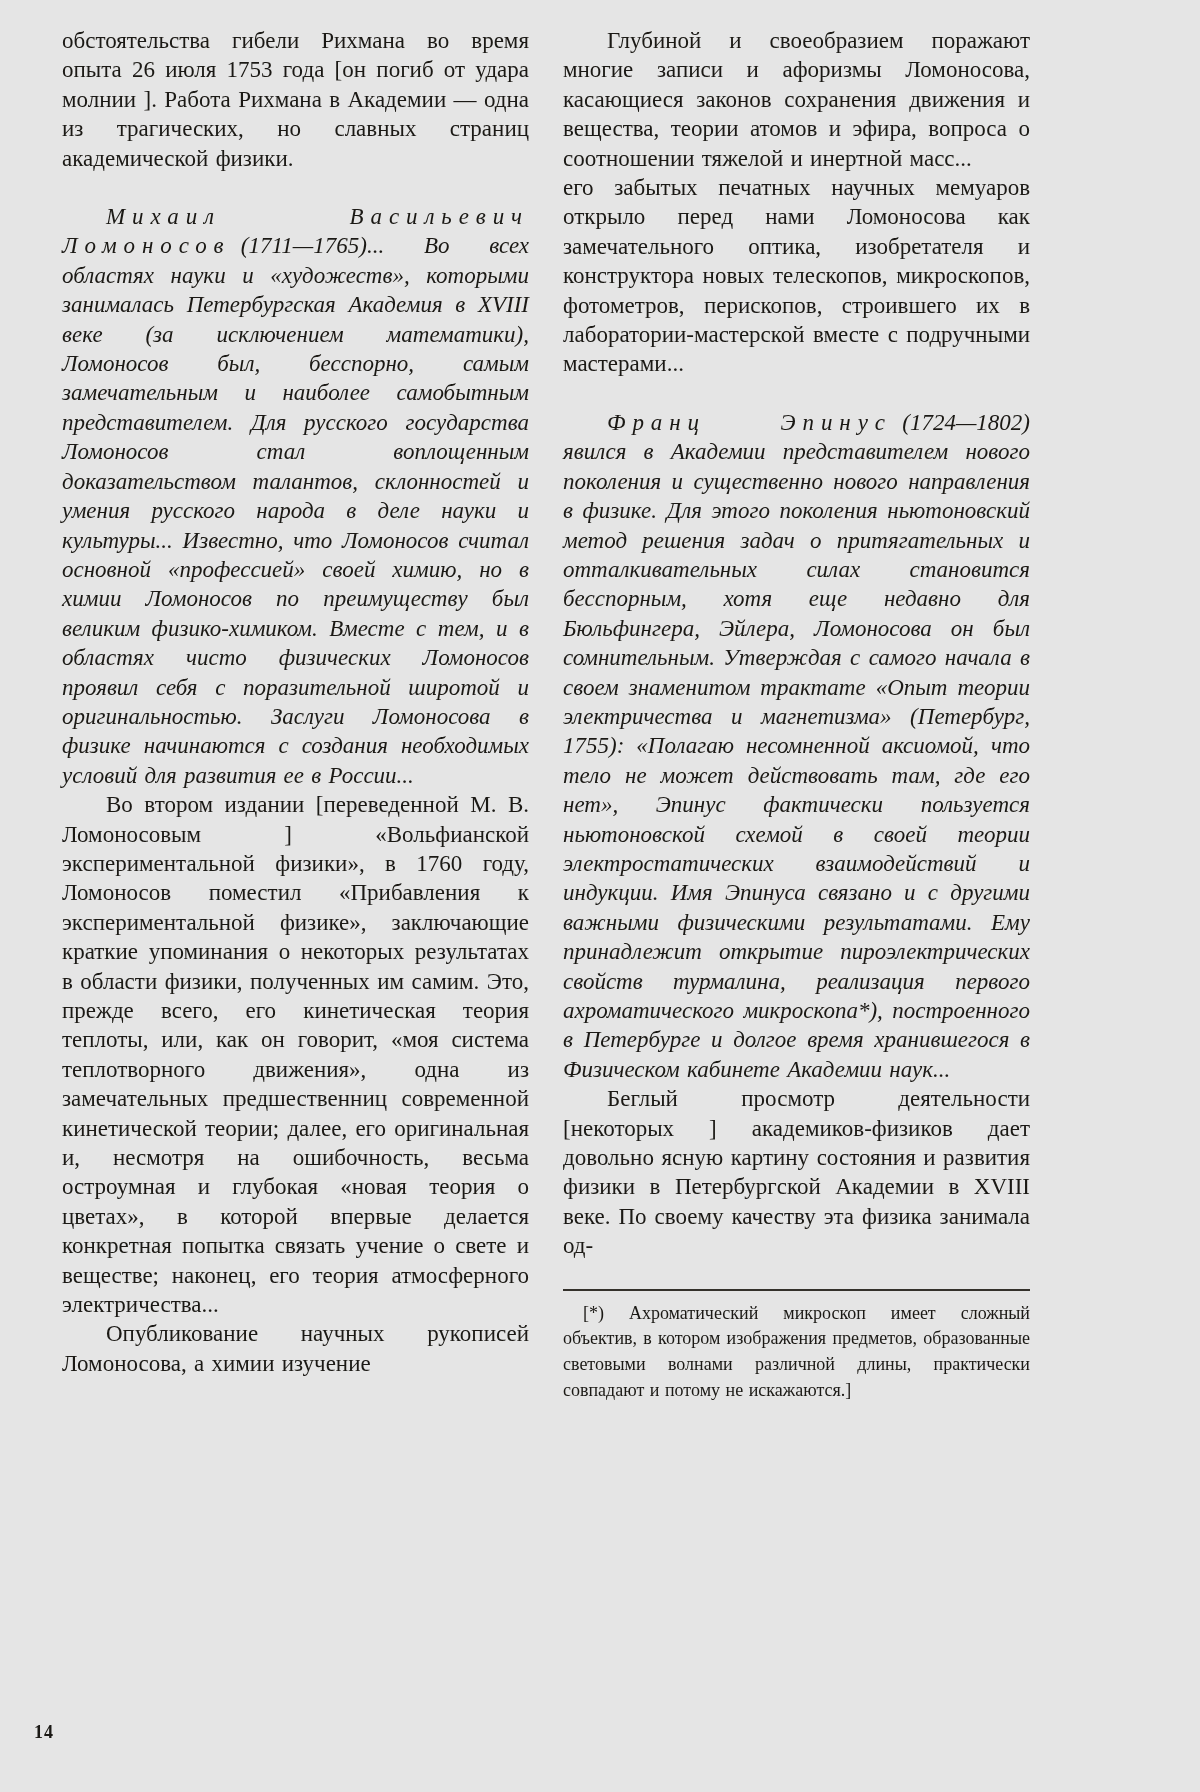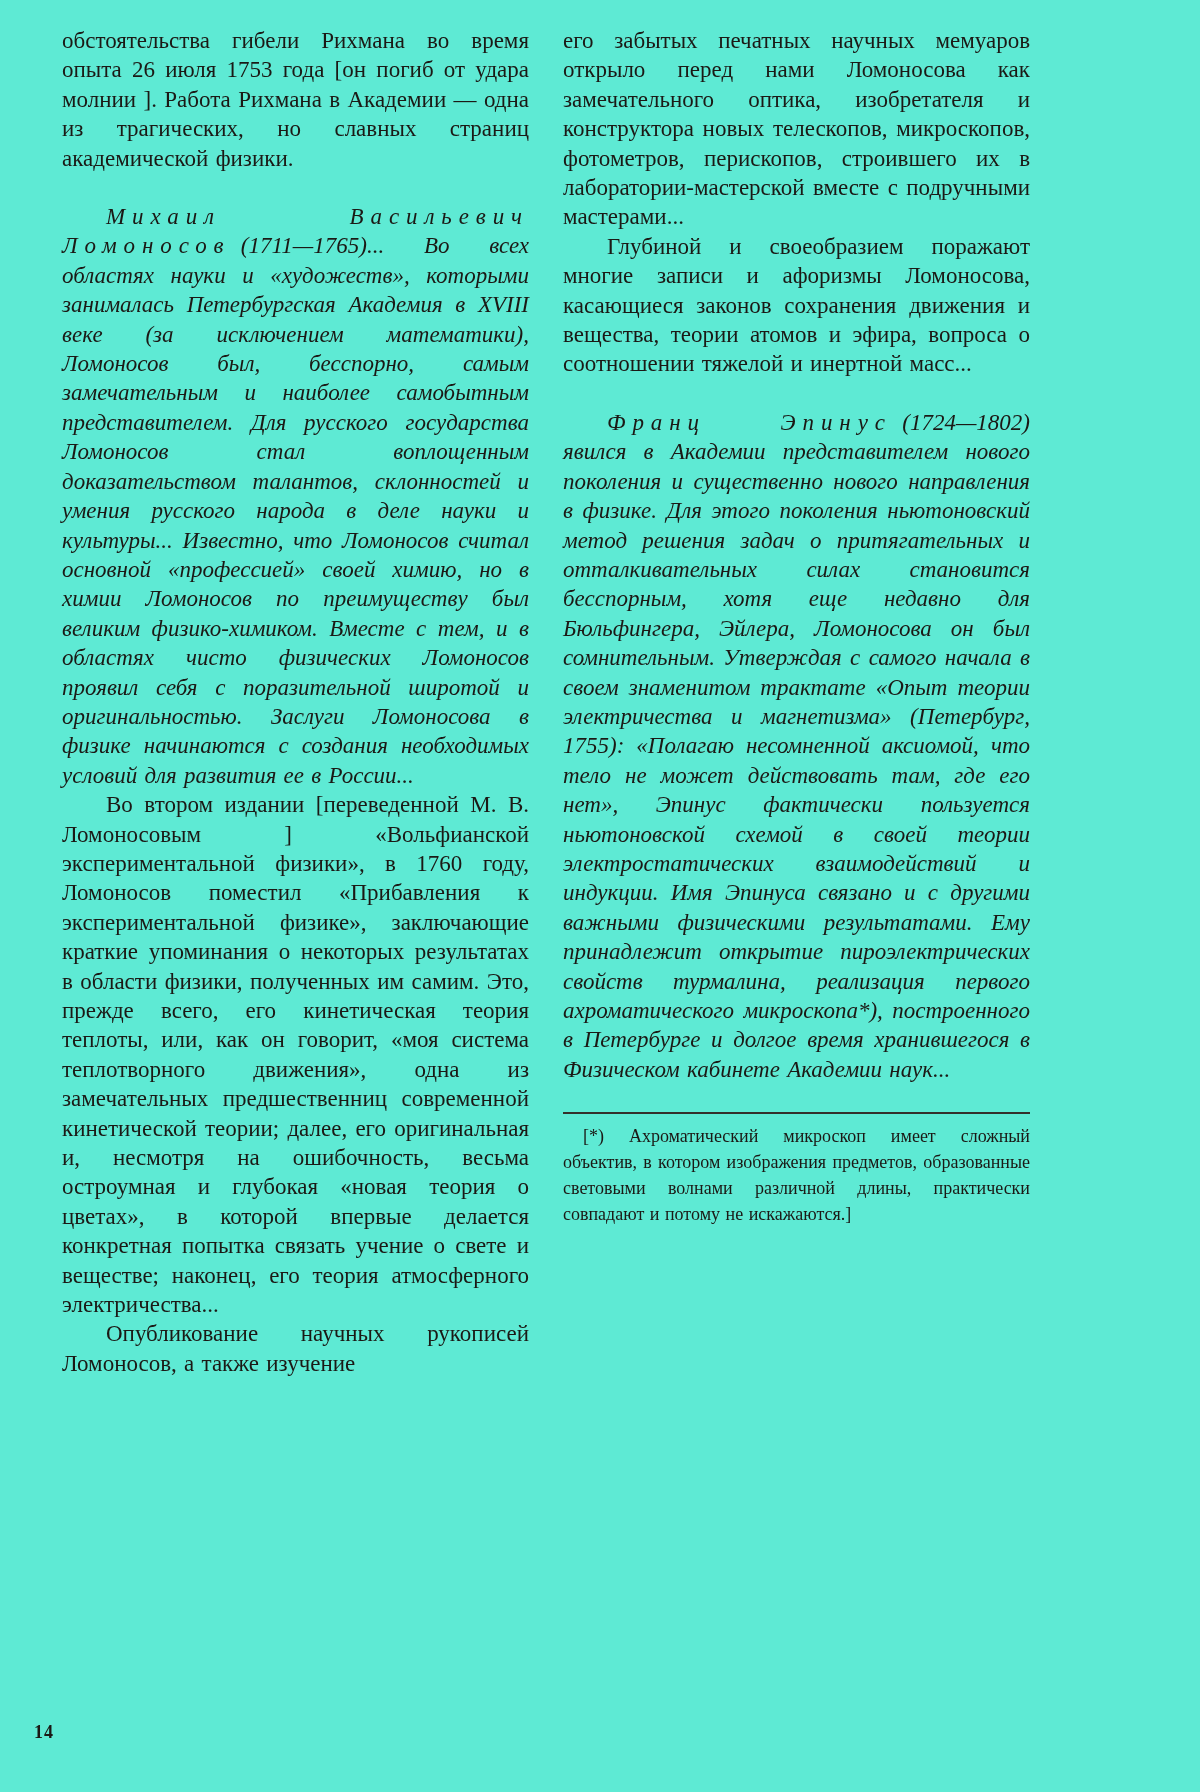--- a/index.html
+++ b/index.html
@@ -5,21 +5,21 @@
   html, body {
     margin: 0;
     padding: 0;
     background: #d8d5cd;
   }
   .page {
     position: relative;
     width: 1200px;
     height: 1792px;
     margin: 0 auto;
-    background: #5eead4;
+    background: #e5e5e5;
     font-family: "Liberation Serif", "DejaVu Serif", serif;
     color: #1b1915;
     overflow: hidden;
   }
   .columns {
     position: absolute;
     top: 26px;
     left: 62px;
     display: flex;
     gap: 34px;
@@ -71,29 +71,30 @@
 
 <div class="page">
   <div class="columns">
 
     <div class="col">
       <p class="para">обстоятельства гибели Рихмана во время опыта 26 июля 1753 года [он погиб от удара молнии ]. Работа Рихмана в Академии — одна из трагических, но славных страниц академической физики.</p>
       <p class="para indent gap">
         <span class="spaced">Михаил Васильевич Ломоносов</span><span>(1711—1765)... Во всех областях науки и «художеств», которыми занималась Петербургская Академия в XVIII веке (за исключением математики), Ломоносов был, бесспорно, самым замечательным и наиболее самобытным представителем. Для русского государства Ломоносов стал воплощенным доказательством талантов, склонностей и умения русского народа в деле науки и культуры... Известно, что Ломоносов считал основной «профессией» своей химию, но в химии Ломоносов по преимуществу был великим физико-химиком. Вместе с тем, и в областях чисто физических Ломоносов проявил себя с поразительной широтой и оригинальностью. Заслуги Ломоносова в физике начинаются с создания необходимых условий для развития ее в России...</span>
       </p>
       <p class="para indent">Во втором издании [переведенной М. В. Ломоносовым ] «Вольфианской экспериментальной физики», в 1760 году, Ломоносов поместил «Прибавления к экспериментальной физике», заключающие краткие упоминания о некоторых результатах в области физики, полученных им самим. Это, прежде всего, его кинетическая теория теплоты, или, как он говорит, «моя система теплотворного движения», одна из замечательных предшественниц современной кинетической теории; далее, его оригинальная и, несмотря на ошибочность, весьма остроумная и глубокая «новая теория о цветах», в которой впервые делается конкретная попытка связать учение о свете и веществе; наконец, его теория атмосферного электричества...</p>
-      <p class="para indent">Опубликование научных рукописей Ломоносов, а также изучение</p>
+      <p class="para indent">Опубликование научных рукописей Ломоносова, а химии изучение</p>
     </div>
 
     <div class="col">
+      <p class="para indent">Глубиной и своеобразием поражают многие записи и афоризмы Ломоносова, касающиеся законов сохранения движения и вещества, теории атомов и эфира, вопроса о соотношении тяжелой и инертной масс...</p>
       <p class="para">его забытых печатных научных мемуаров открыло перед нами Ломоносова как замечательного оптика, изобретателя и конструктора новых телескопов, микроскопов, фотометров, перископов, строившего их в лаборатории-мастерской вместе с подручными мастерами...</p>
-      <p class="para indent">Глубиной и своеобразием поражают многие записи и афоризмы Ломоносова, касающиеся законов сохранения движения и вещества, теории атомов и эфира, вопроса о соотношении тяжелой и инертной масс...</p>
       <p class="para indent gap">
         <span class="spaced">Франц Эпинус</span><span>(1724—1802) явился в Академии представителем нового поколения и существенно нового направления в физике. Для этого поколения ньютоновский метод решения задач о притягательных и отталкивательных силах становится бесспорным, хотя еще недавно для Бюльфингера, Эйлера, Ломоносова он был сомнительным. Утверждая с самого начала в своем знаменитом трактате «Опыт теории электричества и магнетизма» (Петербург, 1755): «Полагаю несомненной аксиомой, что тело не может действовать там, где его нет», Эпинус фактически пользуется ньютоновской схемой в своей теории электростатических взаимодействий и индукции. Имя Эпинуса связано и с другими важными физическими результатами. Ему принадлежит открытие пироэлектрических свойств турмалина, реализация первого ахроматического микроскопа*), построенного в Петербурге и долгое время хранившегося в Физическом кабинете Академии наук...</span>
       </p>
+      <p class="para indent">Беглый просмотр деятельности [некоторых ] академиков-физиков дает довольно ясную картину состояния и развития физики в Петербургской Академии в XVIII веке. По своему качеству эта физика занимала од-</p>
 
       <div class="footnote">
         <div class="footnote-rule"></div>
         <p class="footnote-text">[*) Ахроматический микроскоп имеет сложный объектив, в котором изображения предметов, образованные световыми волнами различной длины, практически совпадают и потому не искажаются.]</p>
       </div>
     </div>
 
   </div>
 
   <div class="page-number">14</div>

